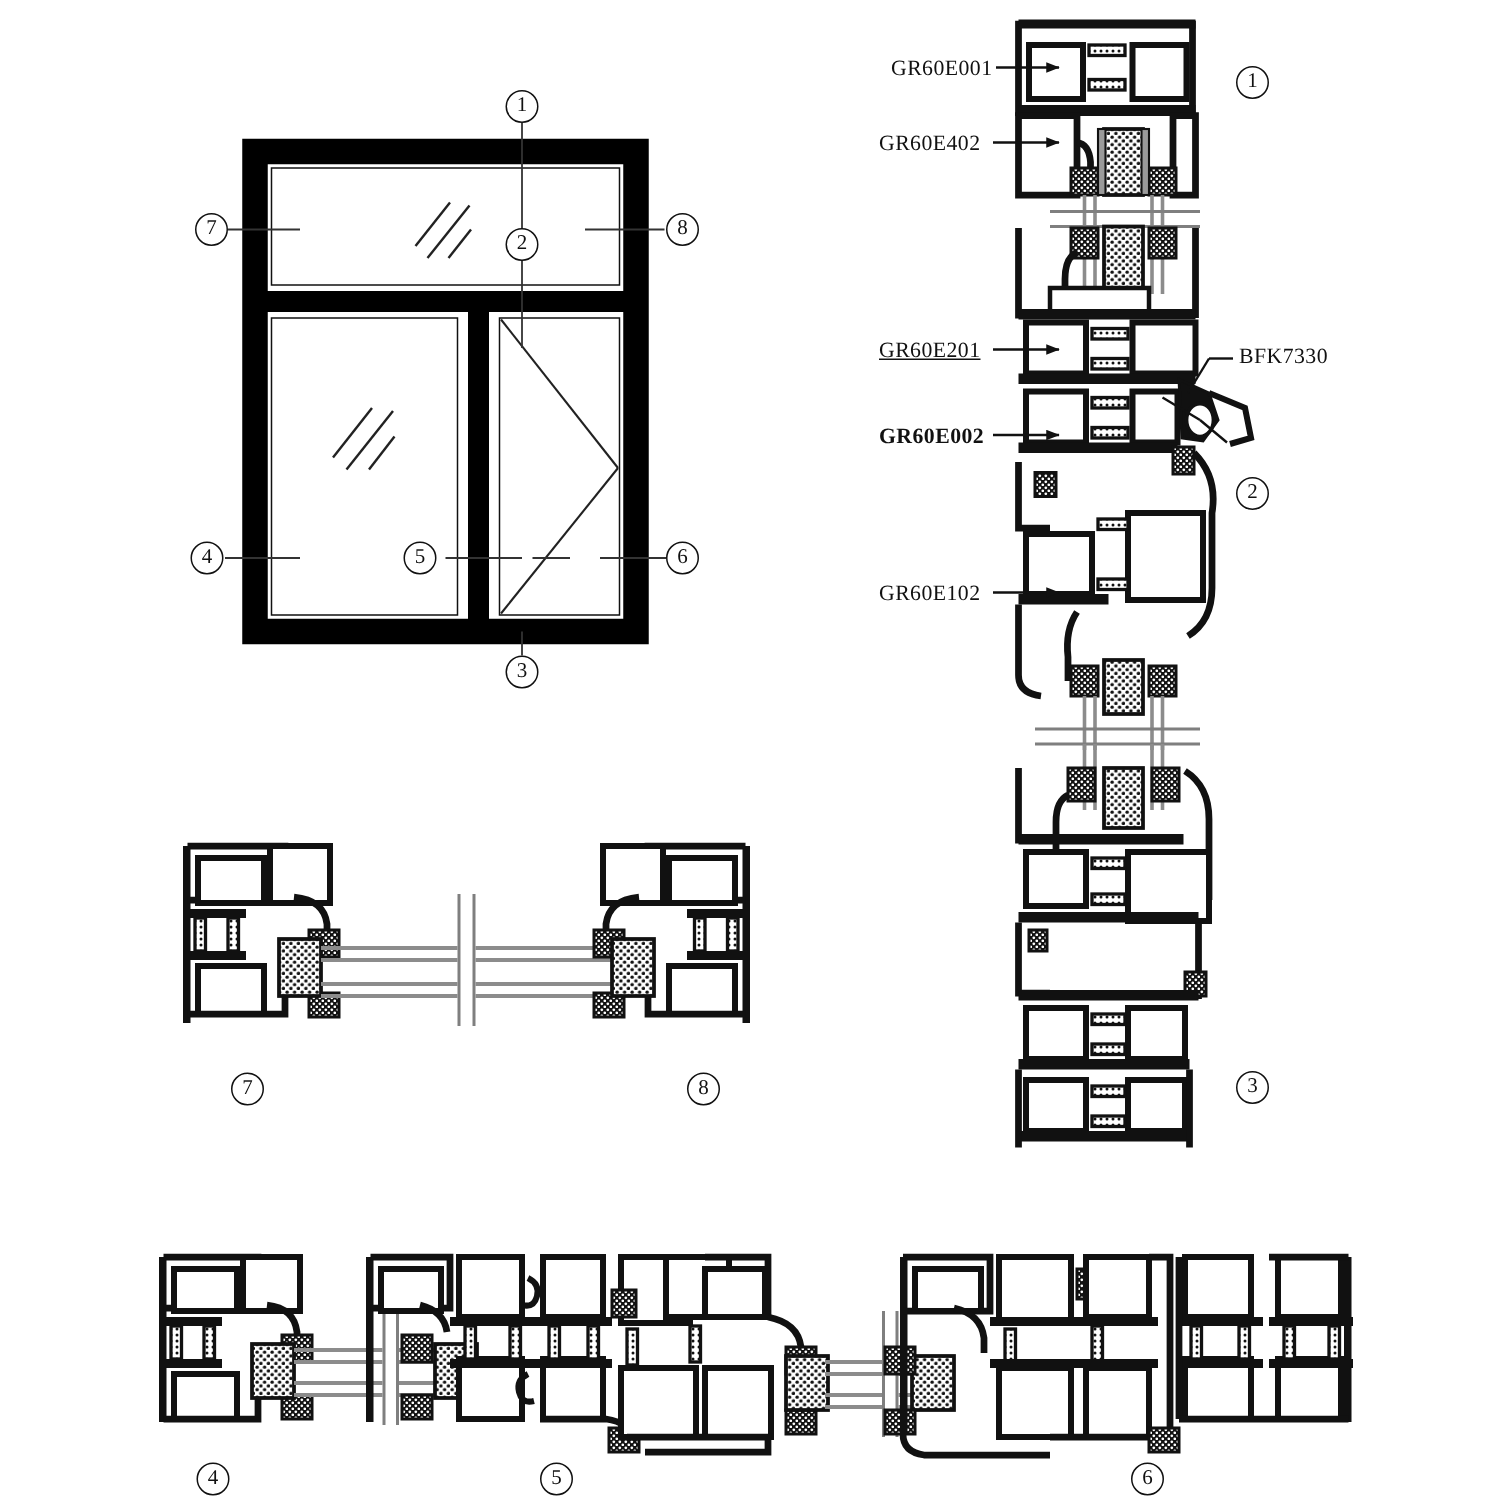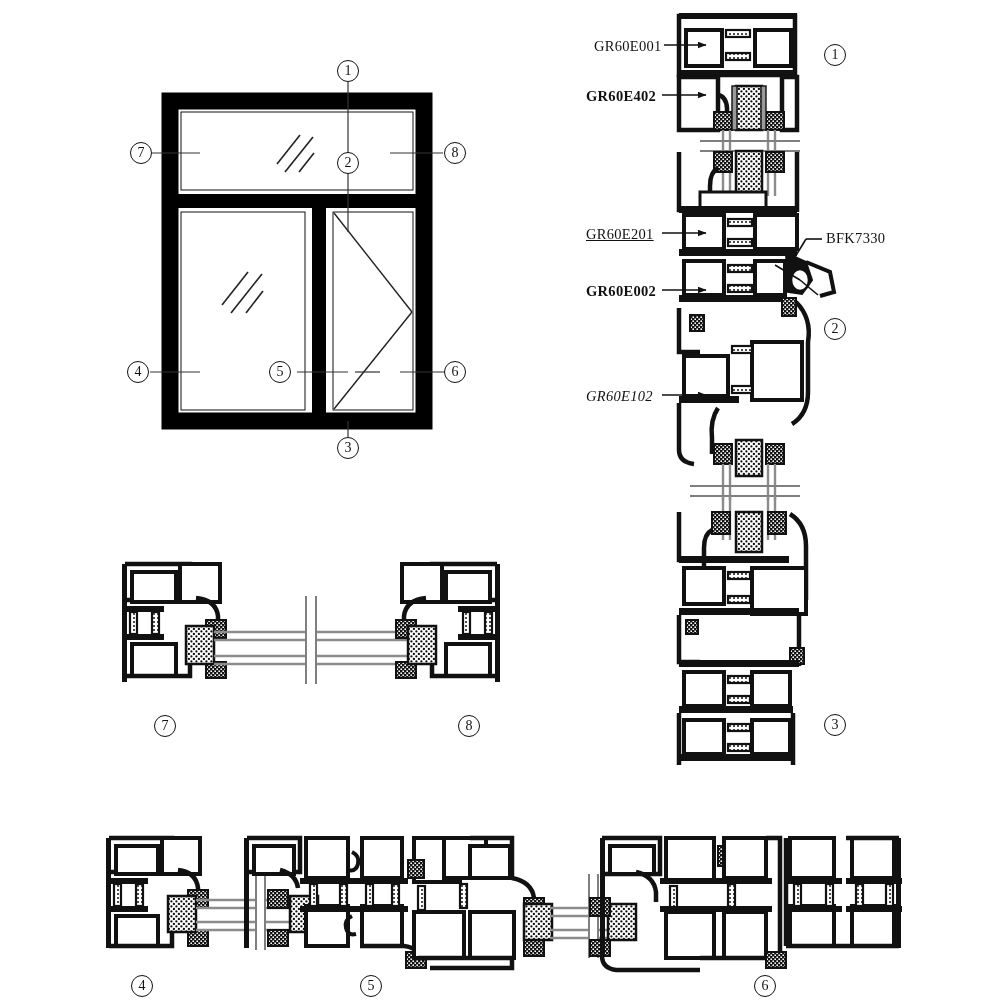--- a/index.html
+++ b/index.html
@@ -477,24 +477,24 @@
       <rect x="846" y="878" width="56" height="6" fill="#111"></rect>
       <rect x="846" y="906" width="56" height="6" fill="#111"></rect>
       <rect x="896" y="838" width="5" height="110" fill="#111"></rect>
       <path d="M846,946 L899,946" fill="none" stroke="#111" stroke-width="4.5"></path>
       <path d="M846,838 L899,838" fill="none" stroke="#111" stroke-width="4.5"></path>
     </g>
   </g>
 </svg>
 
 <div class="callout-text" style="left:594px;top:39px;">GR60E001</div>
-<div class="callout-text" style="left:586px;top:89px;font-weight:bold;">GR60E402</div>
+<div class="callout-text" style="left:586px;top:89px;">GR60E402</div>
 <div class="callout-text" style="left:586px;top:227px;text-decoration:underline;">GR60E201</div>
 <div class="callout-text" style="left:586px;top:284px;font-weight:bold;">GR60E002</div>
-<div class="callout-text" style="left:586px;top:389px;font-style:italic;">GR60E102</div>
+<div class="callout-text" style="left:586px;top:389px;">GR60E102</div>
 <div class="callout-text" style="left:826px;top:231px;text-align:right;">BFK7330</div>
 
 <div class="bubble" style="left:337px;top:60px;">1</div>
 <div class="bubble" style="left:337px;top:152px;">2</div>
 <div class="bubble" style="left:337px;top:437px;">3</div>
 <div class="bubble" style="left:127px;top:361px;">4</div>
 <div class="bubble" style="left:269px;top:361px;">5</div>
 <div class="bubble" style="left:444px;top:361px;">6</div>
 <div class="bubble" style="left:130px;top:142px;">7</div>
 <div class="bubble" style="left:444px;top:142px;">8</div>

